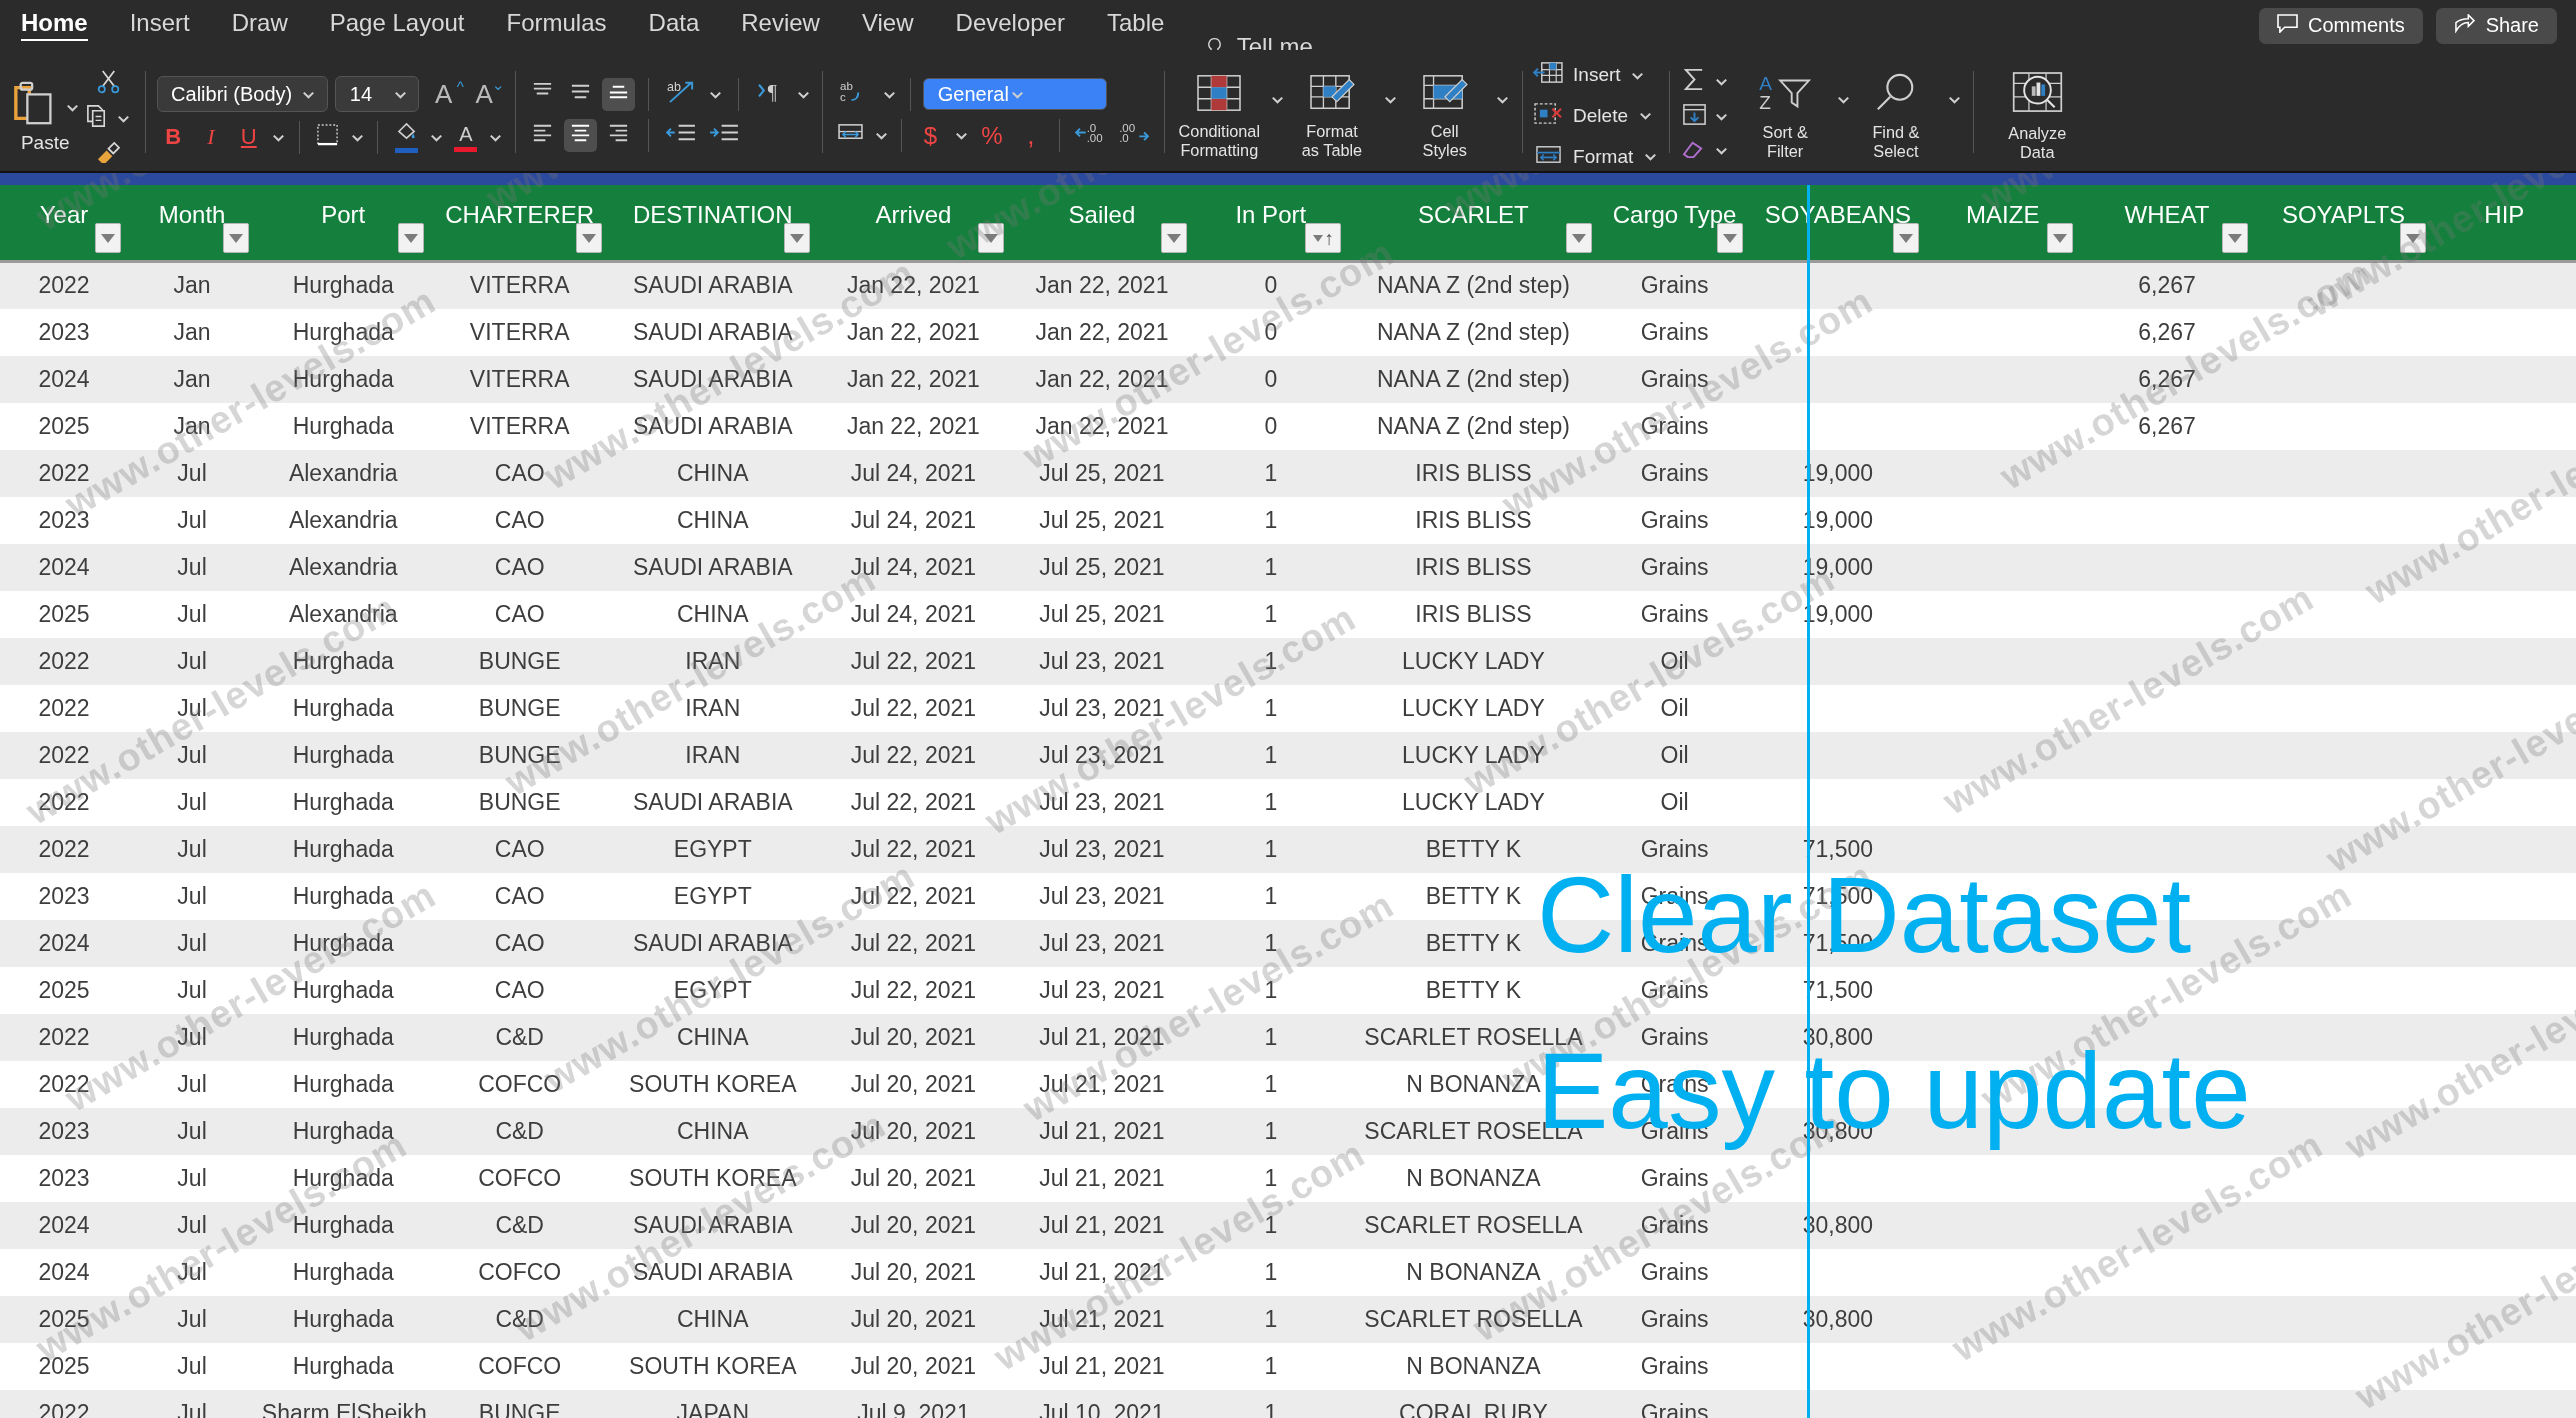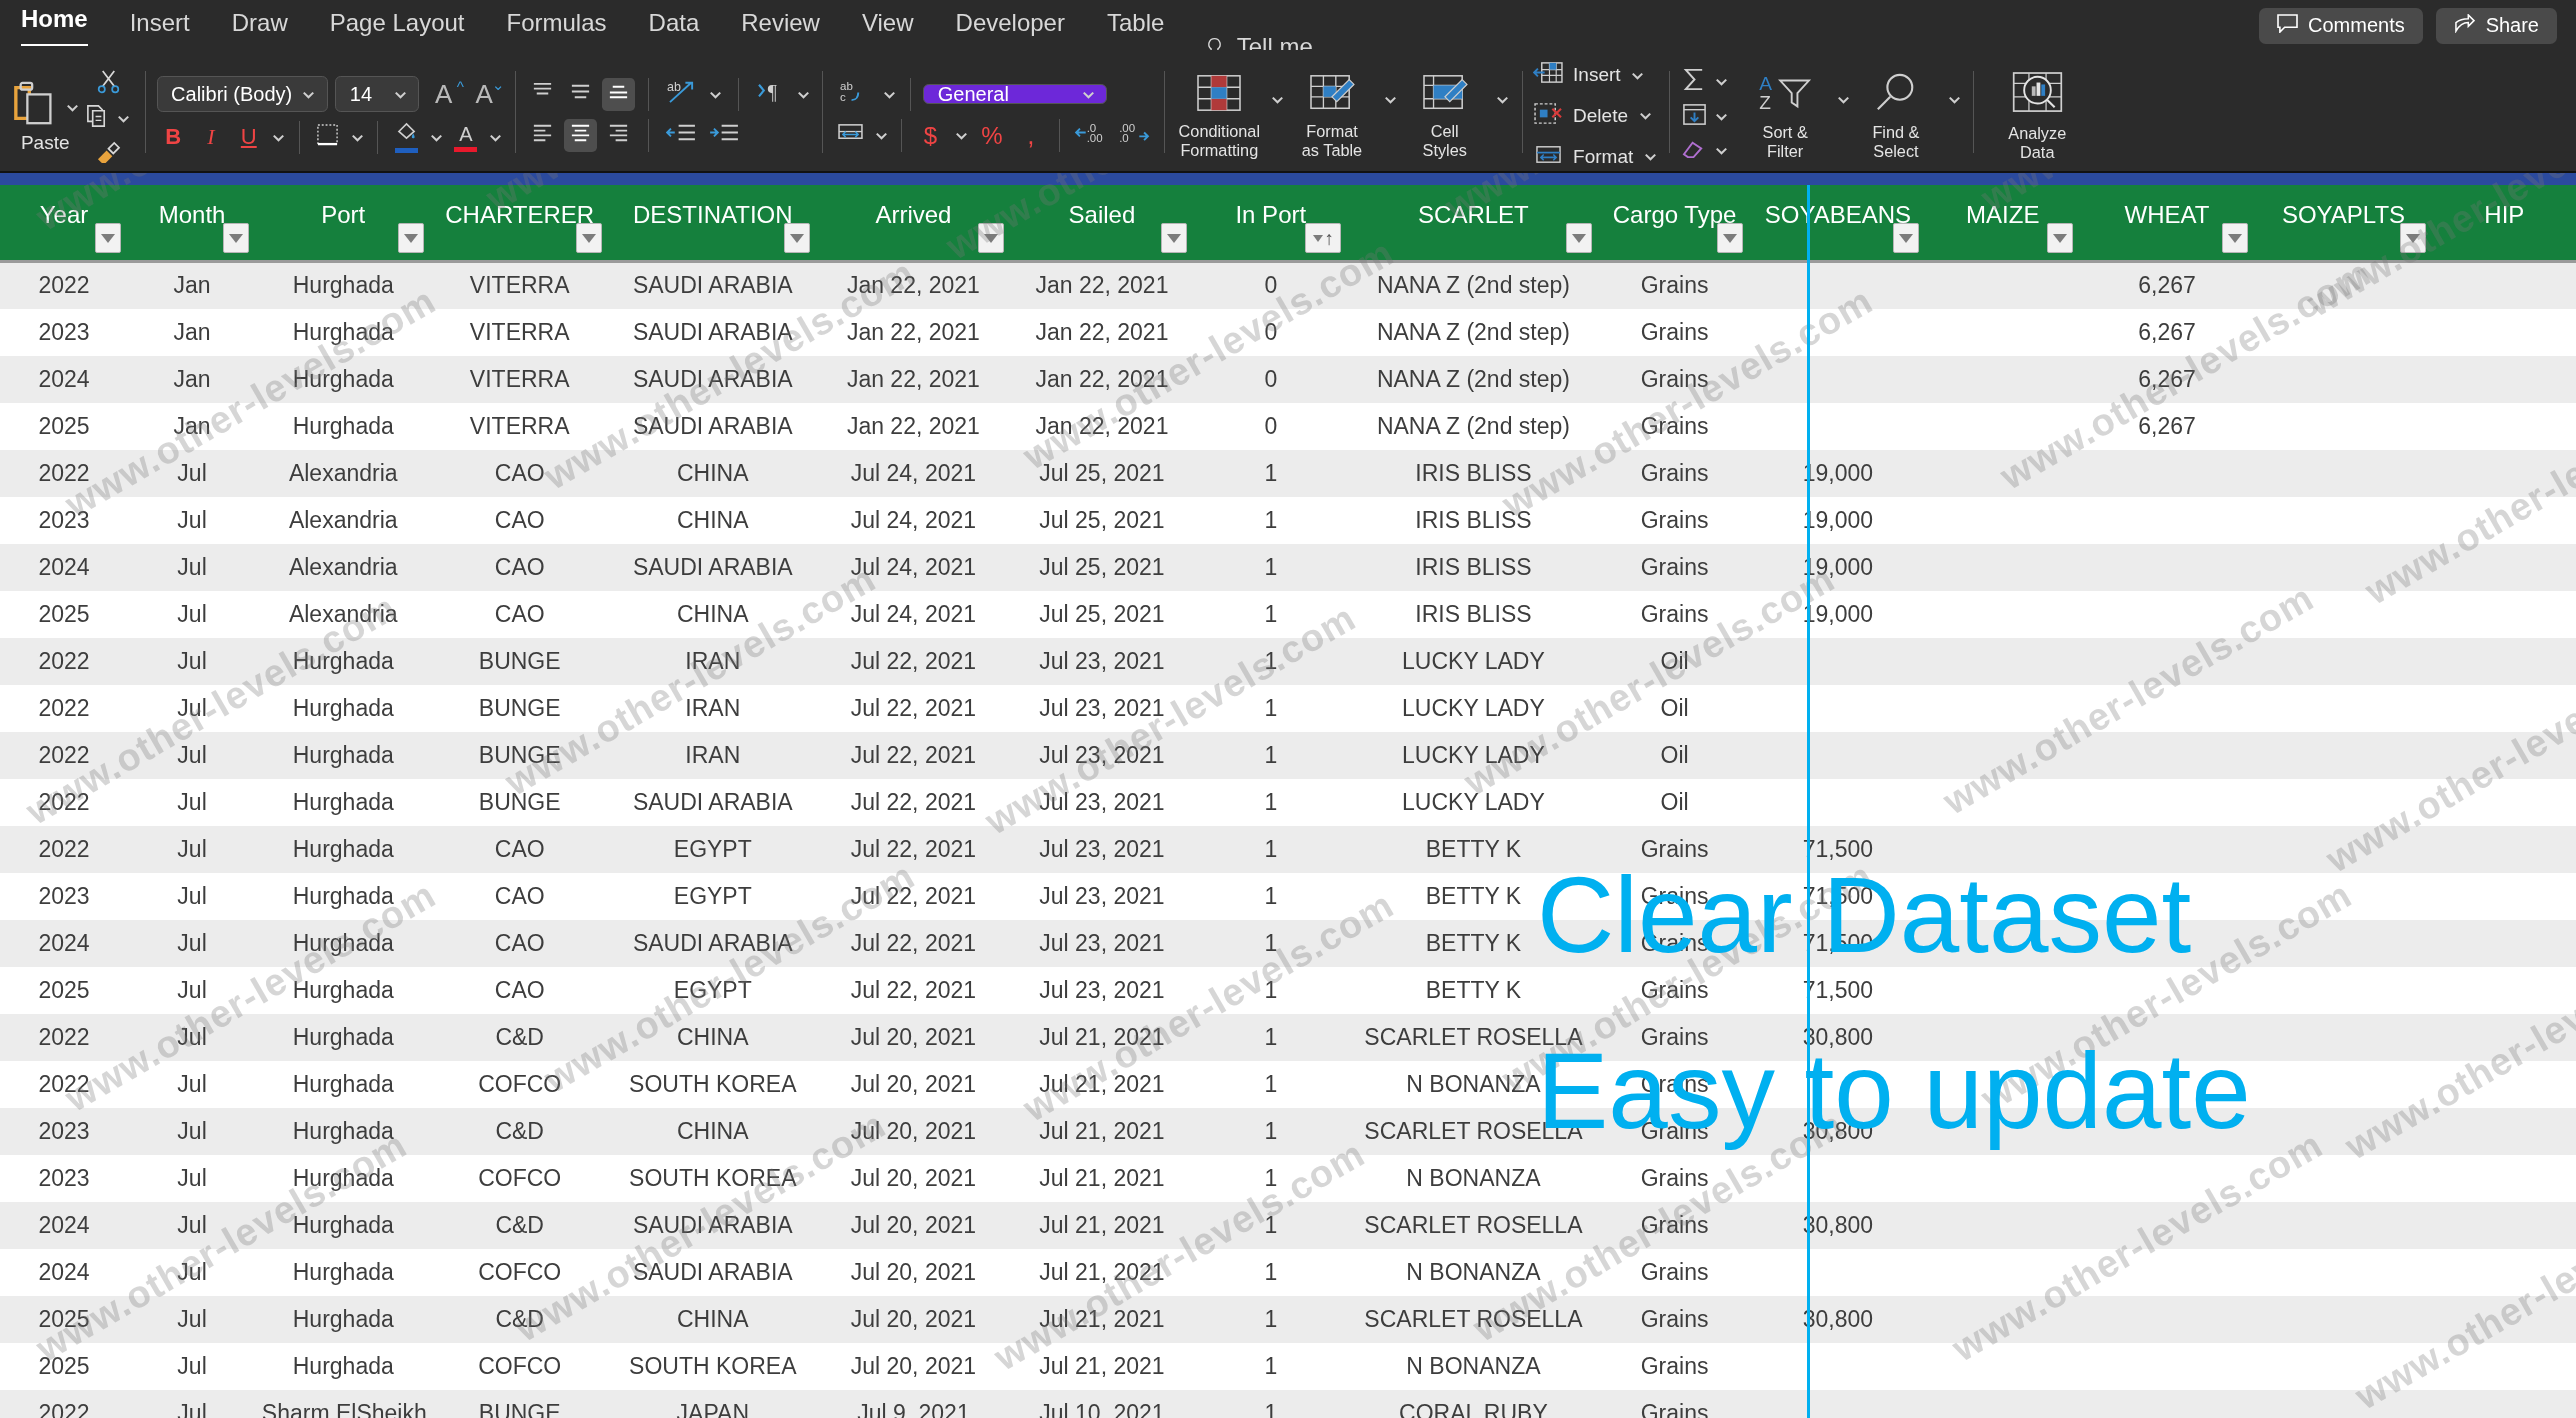--- a/index.html
+++ b/index.html
@@ -23,21 +23,21 @@
     color: #d8d8d8;
     font-size: 24px;
     margin-right: 42px;
     white-space: nowrap;
     padding-bottom: 3.8px;
   }
   .menu-item.active {
     color: #ffffff;
     font-weight: bold;
     border-bottom: 2.9px solid #ffffff;
-    padding-bottom: 11px;
+    padding-bottom: 2px;
   }
   .tellme-wrap { display: flex; align-items: center; gap: 13.4px; margin-top: 48px; }
   .bulb { width: 17px; height: 25px; position: relative; }
   .bulb svg { display: block; }
   .menu-right {
     position: absolute; right: 19px; top: 7.7px;
     display: flex; gap: 13.4px; align-items: center;
   }
   .pillbtn {
     background: #4a4a4a;
@@ -83,23 +83,23 @@
   .tbtn {
     min-width: 33px; height: 33px; border-radius: 4.8px;
     display: flex; align-items: center; justify-content: center;
     color: #ef4444; font-size: 22px;
   }
   .tbtn.on { background: #4e4e4e; }
   .col2 { display: flex; flex-direction: column; gap: 8.6px; justify-content:center; height: 100%; padding-top:5.8px;}
 
   
   .numbox {
-    background: #6d28d9; border: 1px solid #555; border-radius: 5.8px;
-    height: 20px; width: 184px; display: flex; align-items: center;
-    justify-content: space-between; padding: 0 9.6px 0 13.4px; color: #fff; font-size: 20px;
+    background: #3b82f6; border: 1px solid #555; border-radius: 5.8px;
+    height: 32px; width: 184px; display: flex; align-items: center;
+    padding: 0 9.6px 0 13.4px; color: #fff; font-size: 20px;
   }
 
   
   .bigbtn {
     display: flex; flex-direction: column; align-items: center;
     width: 88px; color: #e4e4e4; font-size: 16.3px; line-height: 1.15;
     text-align: center; padding-top: 7.7px;
   }
   .bigbtn .lbl { margin-top: 3.8px; }
   .irow { display: flex; align-items: center; gap: 5.8px; }

